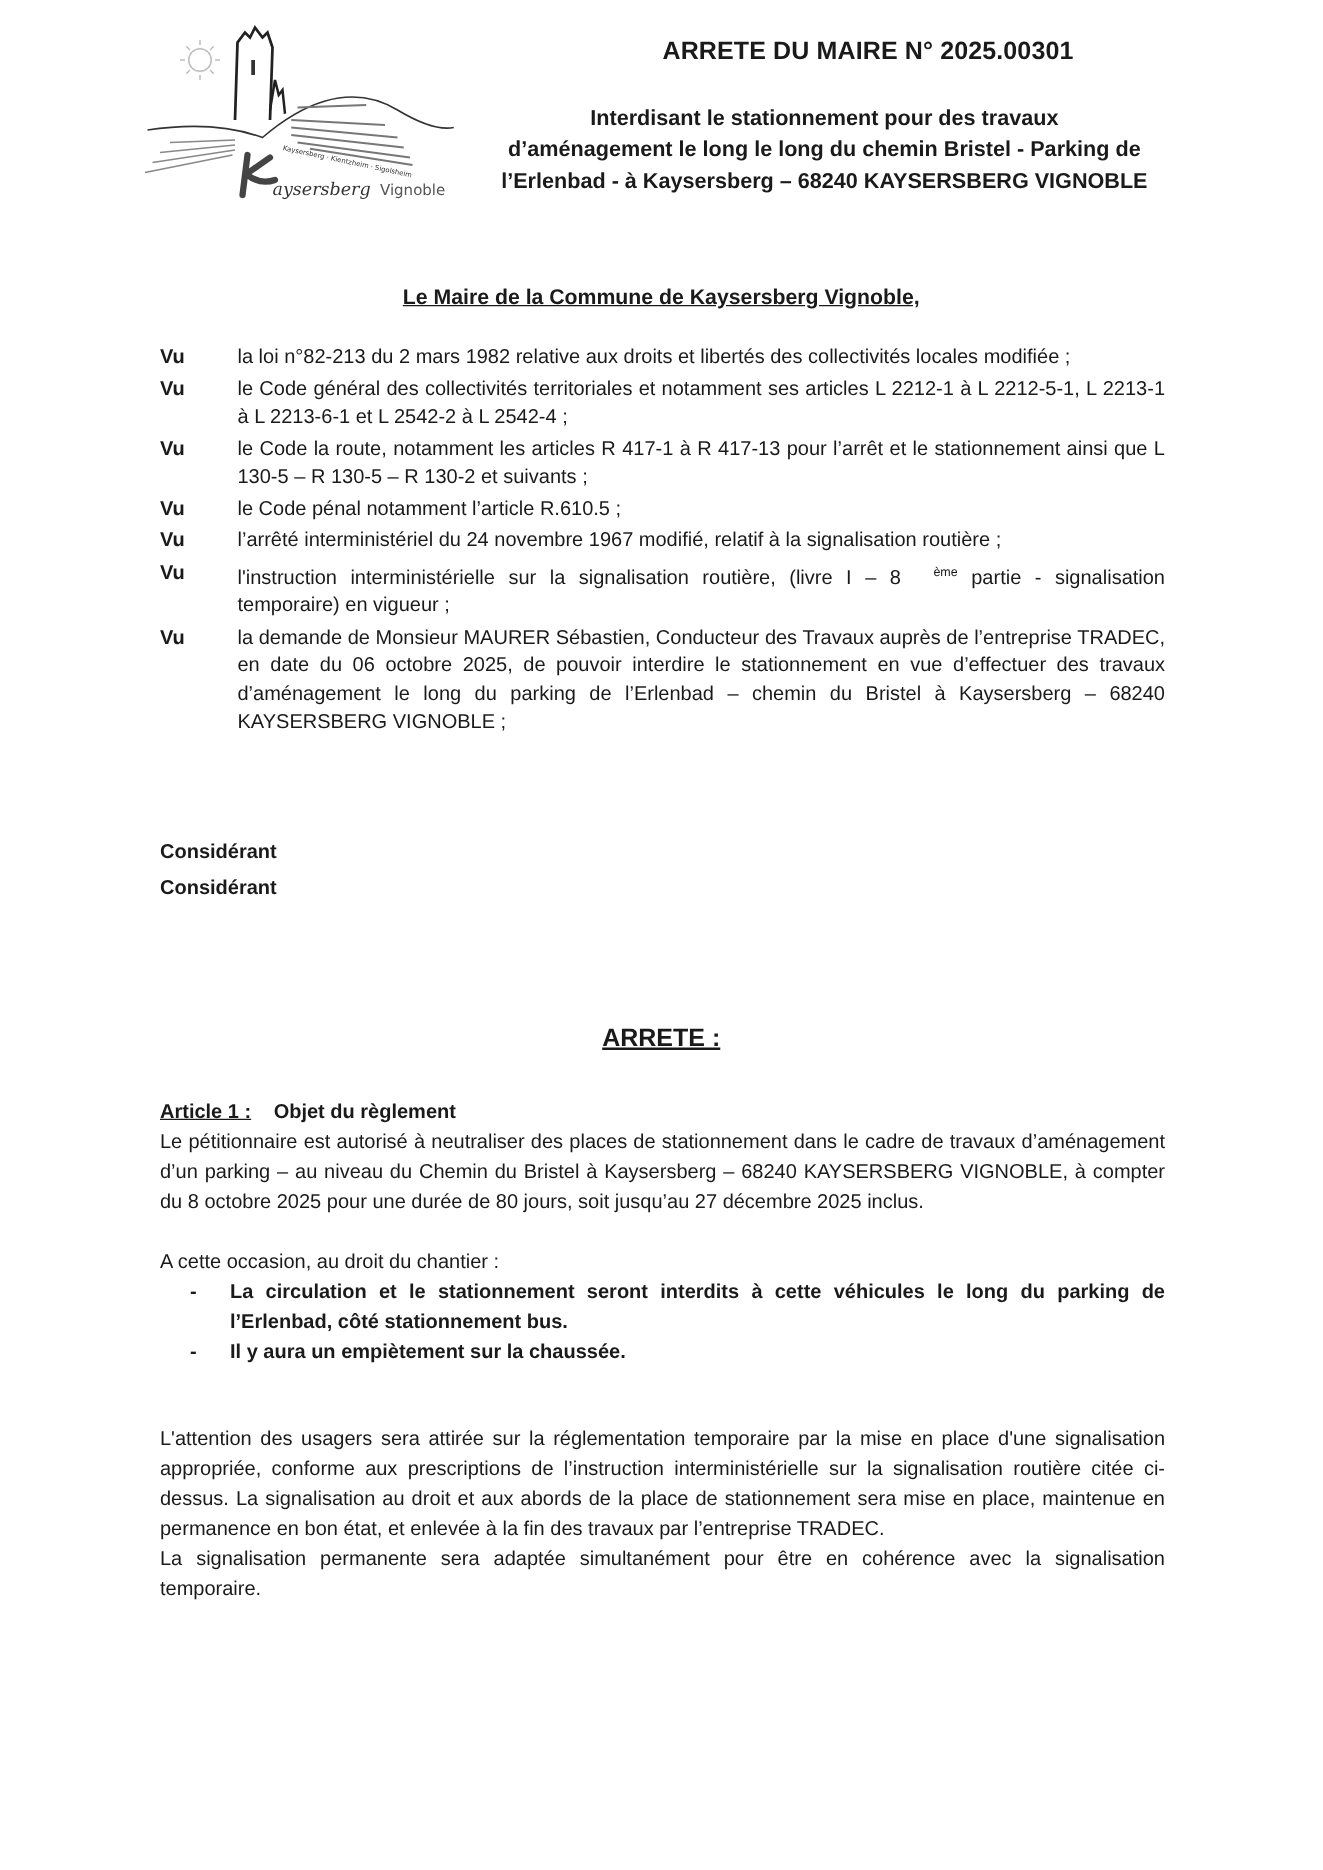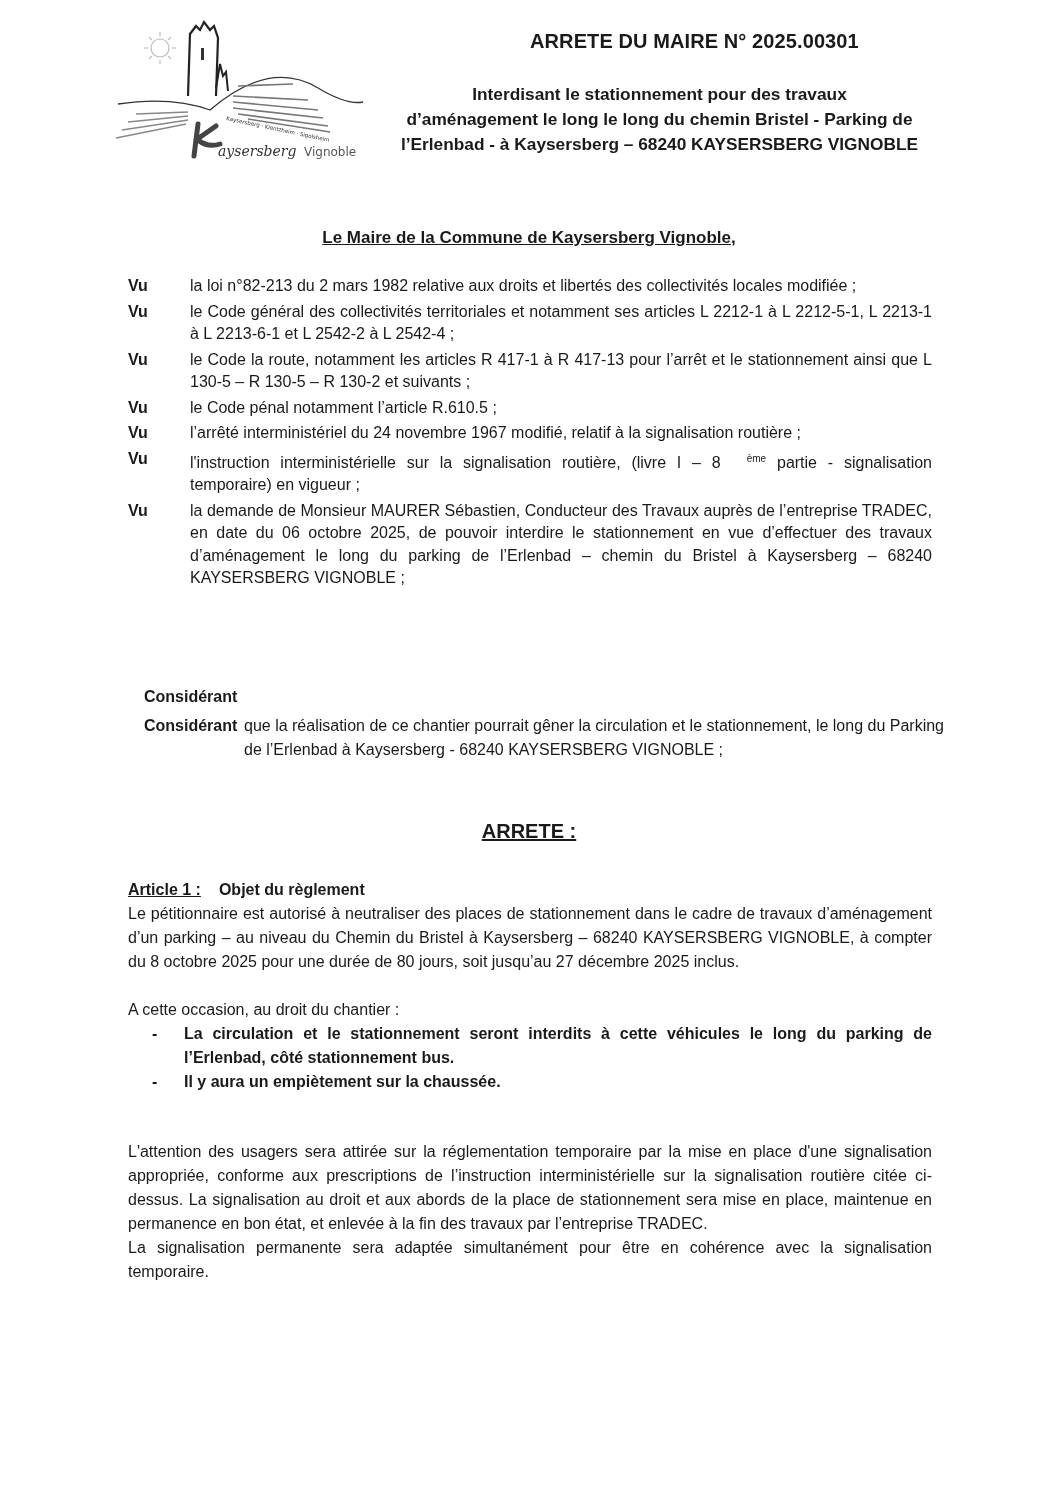--- a/index.html
+++ b/index.html
@@ -19,21 +19,21 @@
   }
   .mayor-heading {
     position: absolute; left: 0; top: 228px; width: 1058px; text-align: center;
     font-size: 17px; font-weight: bold; text-decoration: underline;
   }
   .vu-list { position: absolute; left: 128px; top: 275px; width: 804px; }
   .vu-row { display: flex; margin-bottom: 3px; }
   .vu-label { width: 62px; flex: none; font-weight: bold; font-size: 16px; line-height: 22.5px; }
   .vu-text { flex: 1; font-size: 16px; line-height: 22.5px; text-align: justify; }
   .vu-text sup { font-size: 10px; padding-left: 26px; }
-  .consid-list { position: absolute; left: 144px; top: 670px; width: 804px; margin-top: 15px; }
+  .consid-list { position: absolute; left: 128px; top: 670px; width: 804px; }
   .consid-row { display: flex; margin-bottom: 5px; }
   .consid-label { width: 100px; flex: none; font-weight: bold; font-size: 16px; line-height: 24px; }
   .consid-text { flex: 1; font-size: 16px; line-height: 24px; }
   .arrete-heading {
     position: absolute; left: 0; top: 820px; width: 1058px; text-align: center;
     font-size: 20px; font-weight: bold; text-decoration: underline;
   }
   .article { position: absolute; left: 128px; width: 804px; font-size: 16px; line-height: 24px; }
   .article-1 { top: 878px; }
   .article-2 { top: 1140px; }
@@ -134,21 +134,20 @@
       <div class="vu-text">la demande de Monsieur MAURER Sébastien, Conducteur des Travaux auprès de l’entreprise TRADEC, en date du 06 octobre 2025, de pouvoir interdire le stationnement en vue d’effectuer des travaux d’aménagement le long du parking de l’Erlenbad – chemin du Bristel à Kaysersberg – 68240 KAYSERSBERG VIGNOBLE ;</div>
     </div>
   </div>
 
   <div class="consid-list">
     <div class="consid-row">
       <div class="consid-label">Considérant</div>
     </div>
     <div class="consid-row">
       <div class="consid-label">Considérant</div>
-      <div class="consid-text">que la réalisation de ce chantier pourrait gêner la circulation et le stationnement, le long du Parking de l’Erlenbad à Kaysersberg - 68240 KAYSERSBERG VIGNOBLE ;</div>
     </div>
   </div>
 
   <div class="arrete-heading">ARRETE :</div>
 
   <div class="article article-1">
     <div class="article-head">
       <span class="article-num">Article 1 :</span><span>Objet du règlement</span>
     </div>
     <p class="para">Le pétitionnaire est autorisé à neutraliser des places de stationnement dans le cadre de travaux d’aménagement d’un parking – au niveau du Chemin du Bristel à Kaysersberg – 68240 KAYSERSBERG VIGNOBLE, à compter du 8 octobre 2025 pour une durée de 80 jours, soit jusqu’au 27 décembre 2025 inclus.</p>

